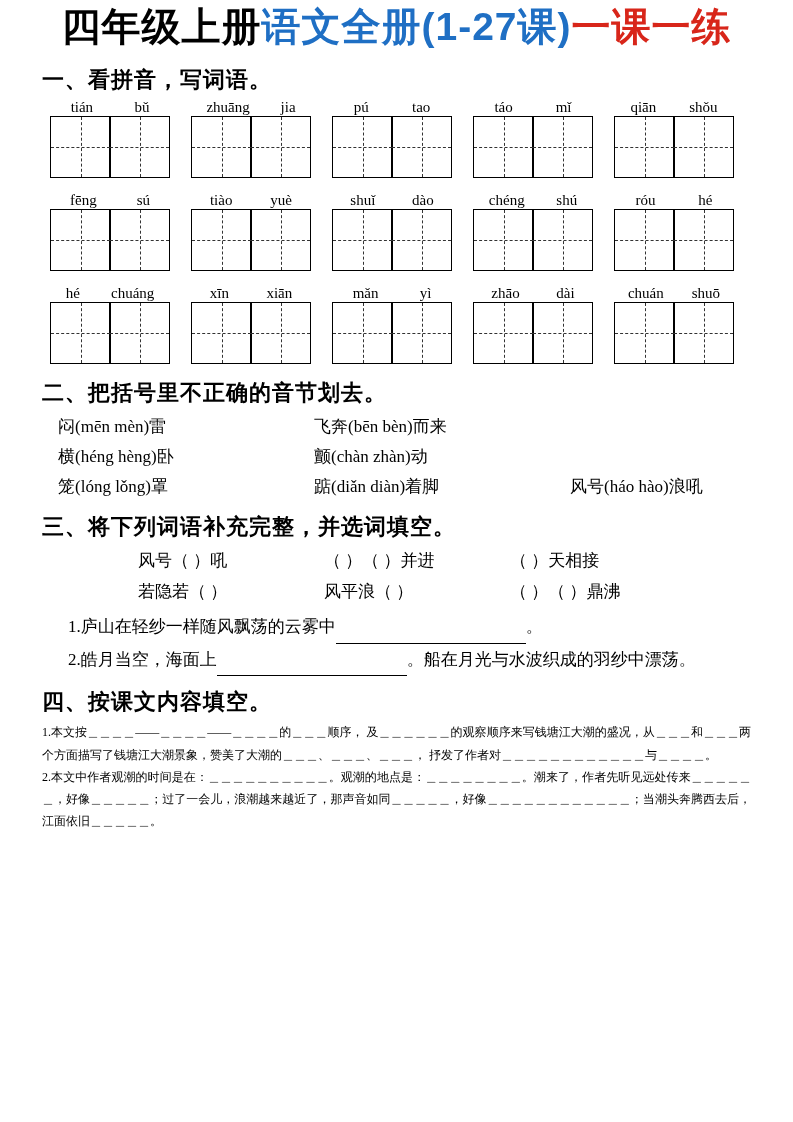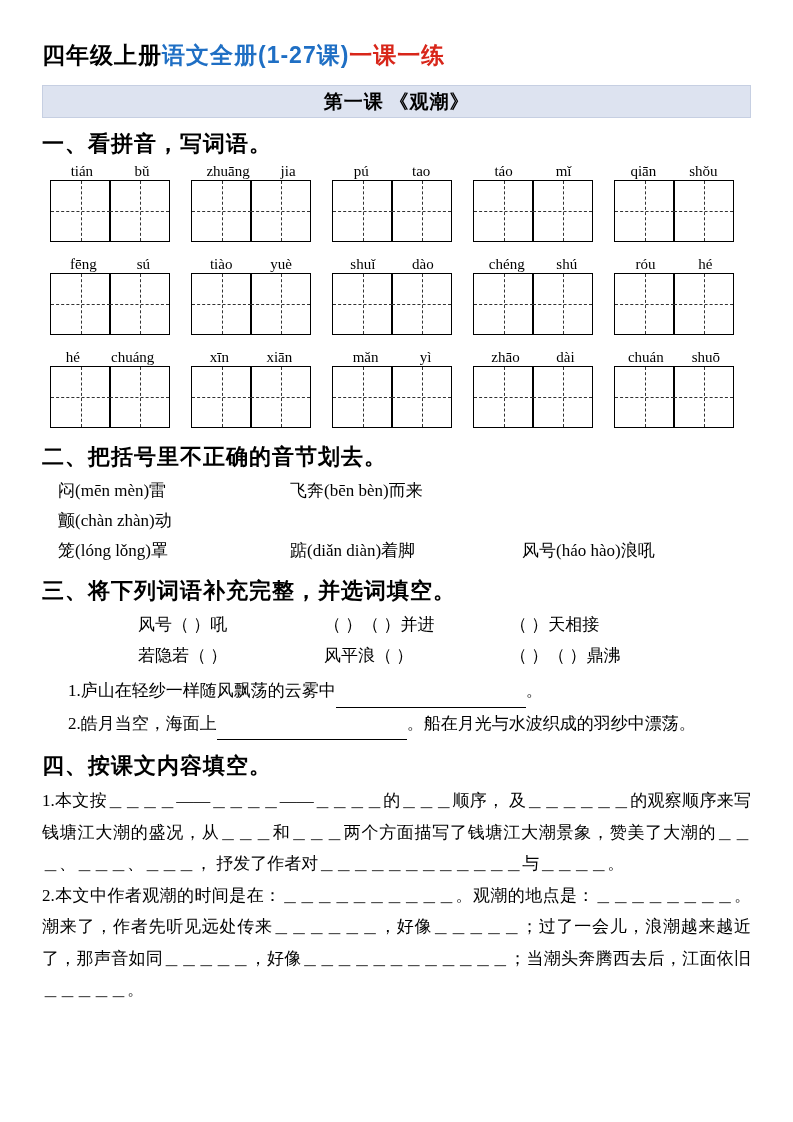--- a/index.html
+++ b/index.html
@@ -18,24 +18,24 @@
   .page {
     position: relative;
     width: 793px;
     height: 1122px;
     padding: 0 42px;
     box-sizing: border-box;
   }
 
   
   .main-title {
-    margin-top: 40px;
+    text-align: center;
     font-family: "Liberation Sans", "DejaVu Sans", sans-serif;
     font-weight: bold;
-    font-size: 23px;
+    font-size: 39px;
     letter-spacing: 1px;
     white-space: nowrap;
   }
   .t-black { color: #000000; }
   .t-blue  { color: #1f6fc4; }
   .t-red   { color: #d8261a; }
 
   
   .lesson-banner {
     margin-top: 14px;
@@ -108,20 +108,21 @@
     top: 0; bottom: 0; left: 50%;
     border-left: 1px dashed #333;
   }
 
   
   .choice-block { margin: 4px 0 6px 0; font-size: 17px; }
   .choice-line {
     display: flex;
     line-height: 1.75;
     padding-left: 16px;
+    gap: 24px;
   }
   .choice-line .ci { width: 232px; white-space: nowrap; }
   .choice-line .ci:last-child { width: auto; }
 
   
   .phrase-block { font-size: 17px; margin: 2px 0 4px 0; }
   .phrase-line {
     display: flex;
     padding-left: 96px;
     line-height: 1.8;
@@ -136,35 +137,34 @@
     text-indent: 0;
   }
   .blank-u {
     display: inline-block;
     border-bottom: 1px solid #000;
     vertical-align: baseline;
   }
 
   
   .para {
-    font-size: 17px;
+    font-size: 12px;
     line-height: 1.85;
     text-align: justify;
   }
 </style>
 </head>
 <body>
 
 <div class="page">
 
   <div class="main-title">
     <span class="t-black">四年级上册</span><span class="t-blue">语文全册(1-27课)</span><span class="t-red">一课一练</span>
   </div>
 
-  <div class="lesson-banner">第一课 《观潮》</div>
 
   <div class="sec-head">一、看拼音，写词语。</div>
 
   <div class="pin-row">
     <div class="pin-labels">
       <div class="cellgrp">
           <span>tián</span>
           <span>bǔ</span>
         </div>
       <div class="cellgrp">
@@ -302,20 +302,21 @@
     </div>
   </div>
 
   <div class="sec-head">二、把括号里不正确的音节划去。</div>
   <div class="choice-block">
     <div class="choice-line">
       <span class="ci">闷(mēn mèn)雷</span>
       <span class="ci">飞奔(bēn bèn)而来</span>
     </div>
     <div class="choice-line">
+      <span class="ci">横(héng hèng)卧</span>
       <span class="ci">颤(chàn zhàn)动</span>
     </div>
     <div class="choice-line">
       <span class="ci">笼(lóng lǒng)罩</span>
       <span class="ci">踮(diǎn diàn)着脚</span>
       <span class="ci">风号(háo hào)浪吼</span>
     </div>
   </div>
 
   <div class="sec-head">三、将下列词语补充完整，并选词填空。</div>

